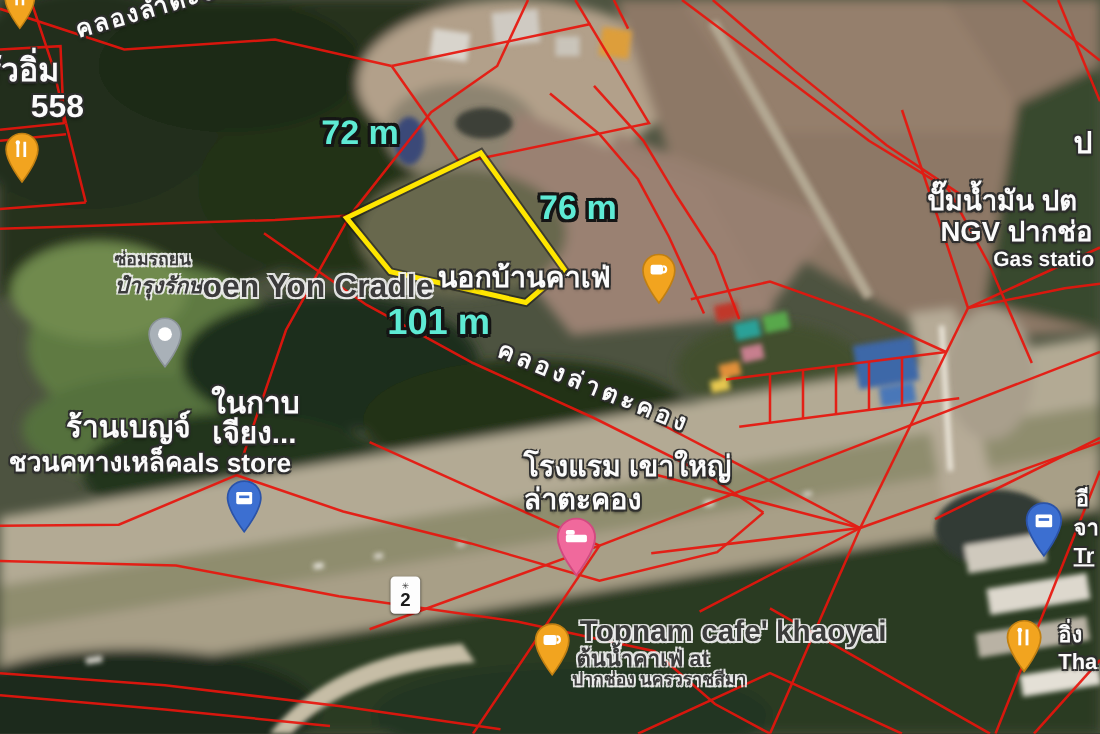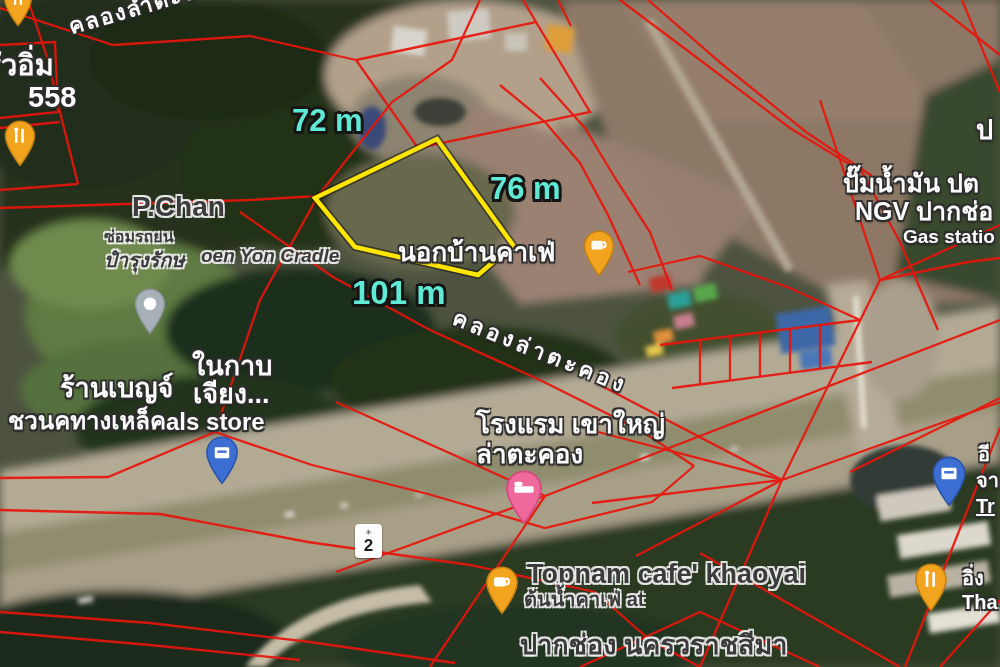--- a/index.html
+++ b/index.html
@@ -190,43 +190,42 @@
   <div class="lab dim" style="left:292px;top:104px;">72 m</div>
   <div class="lab dim" style="left:490px;top:172px;">76 m</div>
   <div class="lab dim" style="left:352px;top:275px;font-size:33px;">101 m</div>
 
   <div class="lab wlab" style="left:66px;top:16px;font-size:22px;letter-spacing:2px;transform:rotate(-16deg);transform-origin:left top;">คลองลำตะong</div>
   <div class="lab wlab" style="left:458px;top:306px;font-size:22px;letter-spacing:4px;transform:rotate(22deg);transform-origin:left top;">คลองล่าตะคอง</div>
 
   <div class="lab wlab" style="left:-34px;top:50px;font-size:29px;">ครัวอิ่ม</div>
   <div class="lab wlab" style="left:28px;top:82px;font-size:29px;">558</div>
 
-  <div class="lab dlab" style="left:132px;top:192px;font-size:28px;">P.Chan</div>
   <div class="lab dlab" style="left:104px;top:228px;font-size:16px;">ซ่อมรถยน</div>
   <div class="lab dlab" style="left:104px;top:250px;font-size:20px;font-style:italic;">ปำรุงรักษ</div>
-  <div class="lab dlab" style="left:201px;top:246px;font-size:19px;font-style:italic;">oen Yon Cradle</div>
+  <div class="lab dlab" style="left:184px;top:246px;font-size:29px;">oen Yon Cradle</div>
   <div class="lab wlab" style="left:398px;top:238px;font-size:26px;">นอกบ้านคาเฟ่</div>
 
   <div class="lab wlab" style="left:192px;top:352px;font-size:27px;">ในกาบ</div>
   <div class="lab wlab" style="left:60px;top:374px;font-size:27px;">ร้านเบญจ์</div>
   <div class="lab wlab" style="left:193px;top:380px;font-size:27px;">เจียง...</div>
   <div class="lab wlab" style="left:8px;top:408px;font-size:24px;">ชวนคทางเหล็ค</div>
   <div class="lab wlab" style="left:166px;top:409px;font-size:24px;">als store</div>
 
   <div class="lab wlab" style="left:476px;top:410px;font-size:26px;">โรงแรม เขาใหญ่</div>
   <div class="lab wlab" style="left:476px;top:440px;font-size:26px;">ล่าตะคอง</div>
 
   <div class="lab wlab" style="left:843px;top:170px;font-size:25px;">ปั๊มน้ำมัน ปต</div>
   <div class="lab wlab" style="left:855px;top:198px;font-size:25px;">NGV ปากช่อ</div>
   <div class="lab wlab" style="left:903px;top:227px;font-size:19px;">Gas statio</div>
   <div class="lab wlab" style="left:976px;top:116px;font-size:27px;">ป</div>
 
   <div class="lab dlab" style="left:527px;top:560px;font-size:27px;">Topnam cafe' khaoyai</div>
   <div class="lab dlab" style="left:524px;top:589px;font-size:20px;">ต้นน้ำคาเฟ่ at</div>
-  <div class="lab dlab" style="left:520px;top:610px;font-size:27px;margin-top:21px;">ปากช่อง นครวราชสีมา</div>
+  <div class="lab dlab" style="left:520px;top:610px;font-size:16px;">ปากช่อง นครวราชสีมา</div>
 
   <div class="lab wlab" style="left:978px;top:444px;font-size:20px;">อี</div>
   <div class="lab wlab" style="left:976px;top:470px;font-size:20px;">จา</div>
   <div class="lab wlab" style="left:976px;top:496px;font-size:20px;text-decoration:underline;">Tr</div>
   <div class="lab wlab" style="left:962px;top:568px;font-size:20px;">อิ่ง</div>
   <div class="lab wlab" style="left:962px;top:592px;font-size:20px;">Tha</div>
 
   <div id="route-shield">
     <span class="crest">✳</span>
     <span class="num">2</span>

